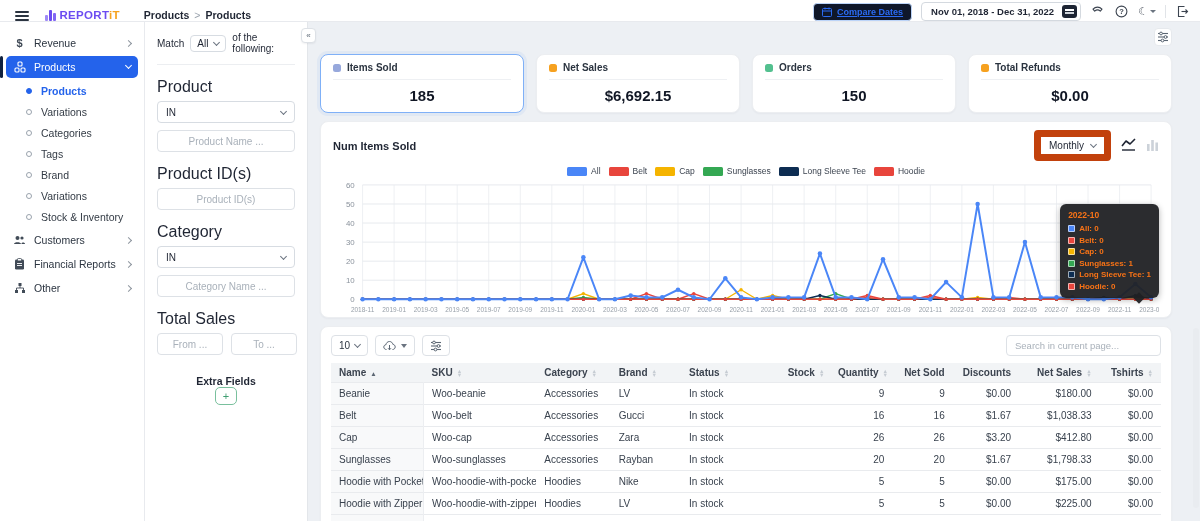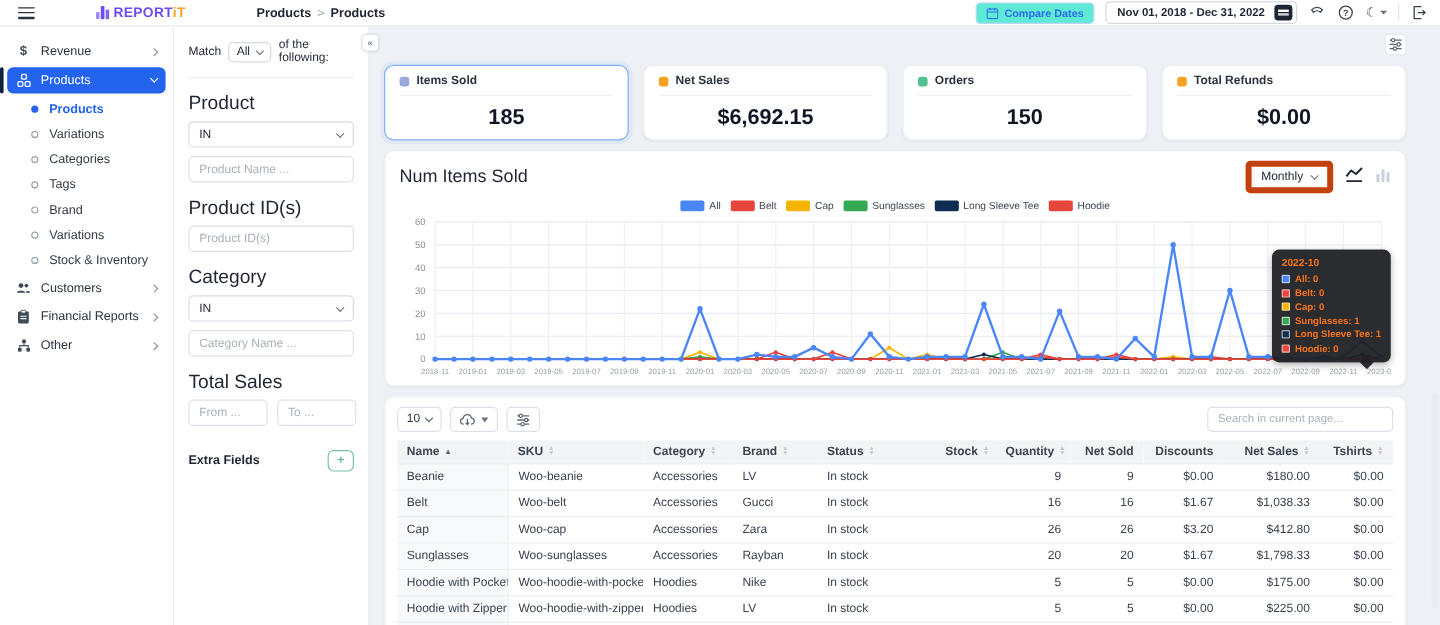--- a/index.html
+++ b/index.html
@@ -1,32 +1,32 @@
 <!DOCTYPE html>
 <html><head>
 <meta charset="utf-8">
 <style>
   * { margin:0; padding:0; box-sizing:border-box; }
   html,body { width:1200px; height:521px; }
   body { font-family:"Liberation Sans", sans-serif; background:#edf0f4; color:#1f2533; overflow:hidden; position:relative; }
 
   
-  .topbar { position:absolute; top:0; left:0; right:0; height:22px; background:#fff; border-bottom:1px solid #e8eaee; display:flex; align-items:center; z-index:30;gap:35px; }
+  .topbar { position:absolute; top:0; left:0; right:0; height:22px; background:#fff; border-bottom:1px solid #e8eaee; display:flex; align-items:flex-end; z-index:30; }
   .hamburger { width:14px; height:10px; margin-left:15px; display:flex; flex-direction:column; justify-content:space-between; cursor:pointer; }
   .hamburger span { height:1.6px; background:#2b3440; border-radius:1px; }
   .logo { display:flex; align-items:center; margin-left:16px; gap:4px; }
   .logo-bars { display:flex; align-items:flex-end; gap:1.5px; height:11px; }
   .logo-bars i { width:2.5px; background:#6c4cf1; border-radius:1px; }
   .logo-bars i:nth-child(1){height:6px;opacity:.65}.logo-bars i:nth-child(2){height:11px}.logo-bars i:nth-child(3){height:8px;opacity:.85}
   .logo-text { font-size:11.5px; font-weight:bold; letter-spacing:.3px; }
   .logo-text .p1{ color:#6c4cf1; } .logo-text .p2{ color:#f6a21e; }
   .breadcrumb { margin-left:24px; font-size:10.5px; font-weight:bold; display:flex; gap:5px; align-items:center; }
   .breadcrumb .sep { color:#9aa3ad; font-weight:normal; }
   .topbar-right { margin-left:auto; display:flex; align-items:center; gap:9px; padding-right:10px; }
-  .btn-compare { display:flex; align-items:center; gap:5px; border:1px solid #bcd4f8; background:#5eead4; color:#2b6bf3; font-weight:bold; font-size:9px; padding:3px 8px; border-radius:4px; cursor:pointer; }
+  .btn-compare { display:flex; align-items:center; gap:5px; border:1px solid #bcd4f8; background:#0f172a; color:#2b6bf3; font-weight:bold; font-size:9px; padding:3px 8px; border-radius:4px; cursor:pointer;text-decoration:underline; }
   .date-box { display:flex; align-items:center; gap:8px; border:1px solid #d4d9df; border-radius:4px; padding:2px 3px 2px 9px; background:#fff; }
   .date-box .txt { font-size:9.5px; font-weight:bold; color:#1f2533; }
   .cal-btn { width:15px; height:13px; background:#1d2433; border-radius:3px; position:relative; }
   .cal-btn::before { content:''; position:absolute; left:3px; right:3px; top:4px; height:1.5px; background:#fff; }
   .cal-btn::after { content:''; position:absolute; left:3px; right:3px; top:7px; height:1.5px; background:#cfd4da; }
   .top-icon { width:15px; height:15px; display:flex; align-items:center; justify-content:center; color:#3c4450; cursor:pointer; }
   .moon-wrap { display:flex; align-items:center; gap:2px; cursor:pointer; }
   .moon-glyph { font-size:11px; color:#3c4450; }
   .tiny-caret { width:0; height:0; border-left:3px solid transparent; border-right:3px solid transparent; border-top:3.5px solid #6b7480; }
   .top-divider { width:1px; height:13px; background:#e1e4e8; }
@@ -44,50 +44,50 @@
   .sub-item .dot { width:6px; height:6px; border:1.3px solid #9aa3ad; border-radius:50%; flex:none; }
   .sub-item.active { color:#2463eb; font-weight:bold; }
   .sub-item.active .dot { background:#2463eb; border-color:#2463eb; }
 
   
   .filters { position:absolute; top:22px; left:145px; width:163px; bottom:0; background:#fff; border-right:1px solid #e3e6ea; padding:10px 12px; z-index:10; }
   .match-row { display:flex; align-items:center; gap:6px; font-size:10px; color:#1f2533; padding-bottom:10px; border-bottom:1px solid #eceef1; }
   .mini-select { display:flex; align-items:center; gap:6px; border:1px solid #d7dce2; border-radius:4px; padding:2px 6px; font-size:10px; background:#fff; cursor:pointer; }
   .f-label { font-size:16px; font-weight:normal; margin:13px 0 5px; }
   .f-select { display:flex; align-items:center; justify-content:space-between; border:1px solid #d7dce2; border-radius:4px; height:22px; padding:0 8px; font-size:10px; background:#fff; cursor:pointer; }
-  .f-input { width:100%; height:22px; border:1px solid #dde1e6; border-radius:4px; padding:0 8px; font-size:10px; font-family:"Liberation Sans",sans-serif; color:#1f2533; background:#fff; }
+  .f-input { width:100%; height:22px; border:1px solid #dde1e6; border-radius:4px; padding:0 8px; font-size:10px; font-family:"Liberation Sans",sans-serif; color:#1f2533; background:#fff;text-align:center; }
   .f-input::placeholder { color:#a9b1ba; }
   .range-row { display:flex; gap:8px; }
   .range-row .f-input { width:66px; }
-  .extra-row { display:flex; align-items:center; justify-content:space-between; margin-top:20px; }
+  .extra-row { display:flex; align-items:center; justify-content:space-between; margin-top:20px;flex-direction:column; }
   .extra-label { font-size:10.5px; font-weight:bold; }
   .add-btn { width:22px; height:18px; border:1px solid #79c09d; color:#3f9e71; border-radius:5px; background:#fff; font-size:11px; line-height:15px; text-align:center; cursor:pointer; }
   .caret-d { width:0; height:0; border-left:3.5px solid transparent; border-right:3.5px solid transparent; border-top:4px solid #6b7480; }
   .chev-sel { width:5px; height:5px; border-right:1.4px solid #6b7480; border-bottom:1.4px solid #6b7480; transform:rotate(45deg); margin-top:-2px; }
 
   
   .main { position:absolute; top:22px; left:308px; right:0; bottom:0; padding:6px 28px 0 12px; }
   .collapse-btn { position:absolute; left:-7px; top:6px; width:15px; height:15px; border:1px solid #dde1e6; background:#fff; border-radius:4px; display:flex; align-items:center; justify-content:center; font-size:8px; color:#5b6673; cursor:pointer; z-index:15; box-shadow:0 1px 2px rgba(16,24,40,.06); }
   .main-toolbar { display:flex; justify-content:flex-end; height:22px; }
   .icon-btn { width:18px; height:18px; background:#fff; border:1px solid #e6e9ed; border-radius:4px; display:flex; align-items:center; justify-content:center; cursor:pointer; }
 
   .cards-row { display:flex; gap:12px; margin-top:4px;text-align:center; }
   .card { flex:1; background:#fff; border:1px solid #eceef1; border-radius:8px; padding:7px 12px 8px; box-shadow:0 1px 2px rgba(16,24,40,.04); cursor:pointer; }
   .card.selected { border:1.5px solid #7fb0f7; box-shadow:0 0 0 3px rgba(59,130,246,.07); }
   .card-top { display:flex; align-items:center; gap:6px; }
   .card-dot { width:8px; height:8px; border-radius:2.5px; }
   .card-label { font-size:10px; color:#2b3440; font-weight:bold; }
   .card-div { height:1px; background:#eef0f3; margin:6px 0 7px; }
-  .card-value { font-size:18px; font-weight:bold; color:#101624; }
+  .card-value { font-size:15px; font-weight:bold; color:#101624; }
 
   .chart-panel { position:relative; background:#fff; border:1px solid #eceef1; border-radius:8px; margin-top:8px; padding:8px 12px 4px; height:197px; box-shadow:0 1px 2px rgba(16,24,40,.04); }
   .chart-head { display:flex; align-items:center; }
-  .chart-title { font-size:15px; font-weight:normal; }
+  .chart-title { font-size:11px; font-weight:bold; }
   .chart-controls { margin-left:auto; display:flex; align-items:center; gap:10px; }
-  .period-select { display:flex; align-items:center; gap:7px; border:5px solid #c2410c; border-radius:4px; padding:3px 8px; font-size:10px; cursor:pointer;text-align:center; }
+  .period-select { display:flex; align-items:center; gap:7px; border:7px solid #c2410c; border-radius:4px; padding:3px 8px; font-size:10px; cursor:pointer;text-align:center; }
   .legend { display:flex; justify-content:center; gap:8px; margin-top:5px; }
   .legend-item { display:flex; align-items:center; gap:4px; cursor:pointer; }
   .legend-chip { width:20px; height:9px; border-radius:1.5px; }
   .legend-label { font-size:8.5px; color:#3c4450; }
   .plot-wrap { margin-top:4px; }
   .chart-tooltip { position:absolute; top:82px; right:12px; background:rgba(32,33,36,.95); color:#f97316; border-radius:6px; padding:6px 8px 7px; z-index:5; box-shadow:0 2px 6px rgba(0,0,0,.3); }
   .chart-tooltip .tt-title { font-size:8.5px; font-weight:bold; margin-bottom:4px; }
   .tt-row { display:flex; align-items:center; gap:4px; margin-top:2.5px; }
   .tt-chip { width:7px; height:7px; border-radius:1px; border:1px solid rgba(255,255,255,.6); flex:none; }
   .tt-text { font-size:8px; font-weight:bold; white-space:nowrap; }

